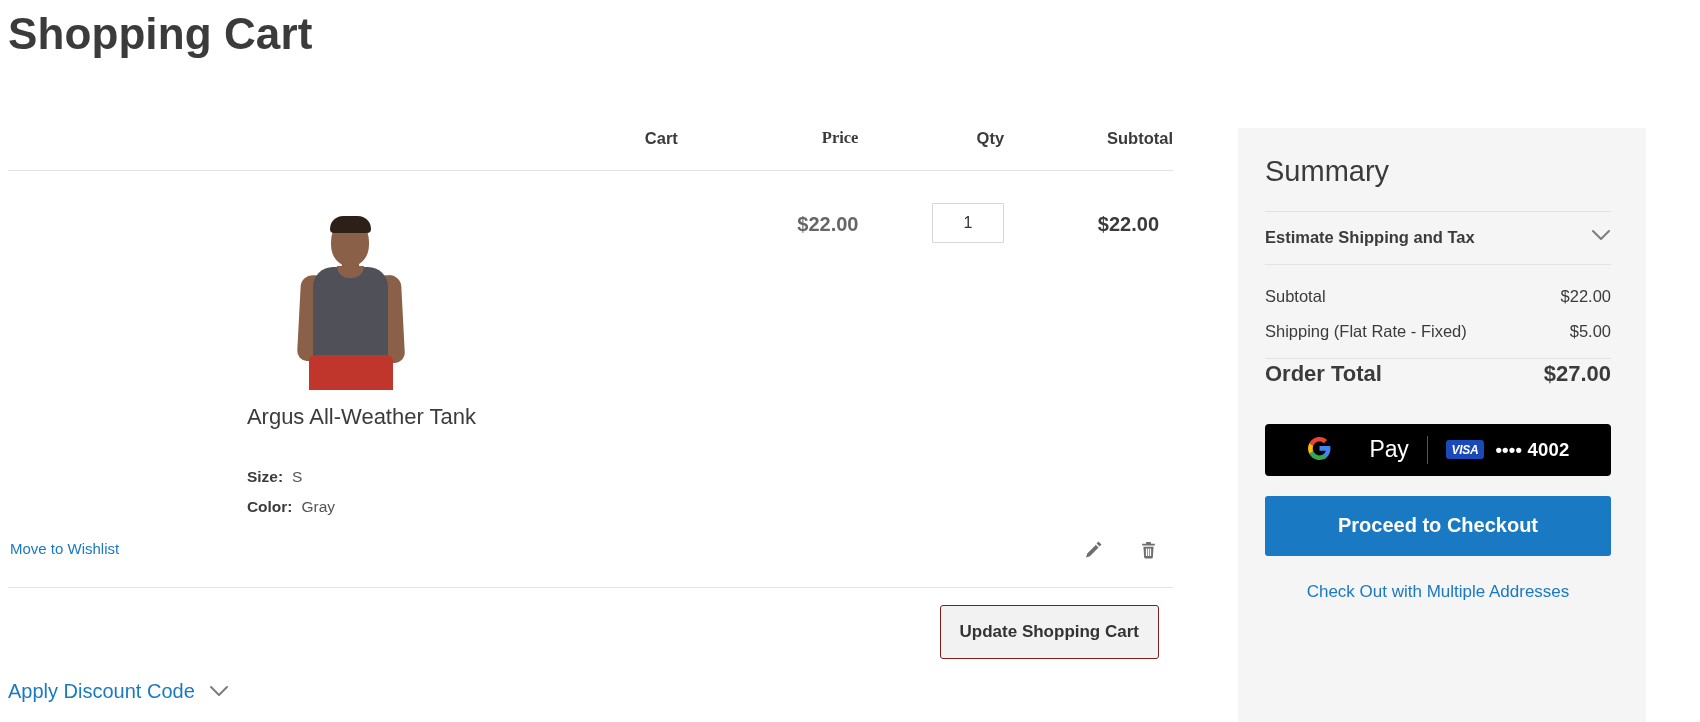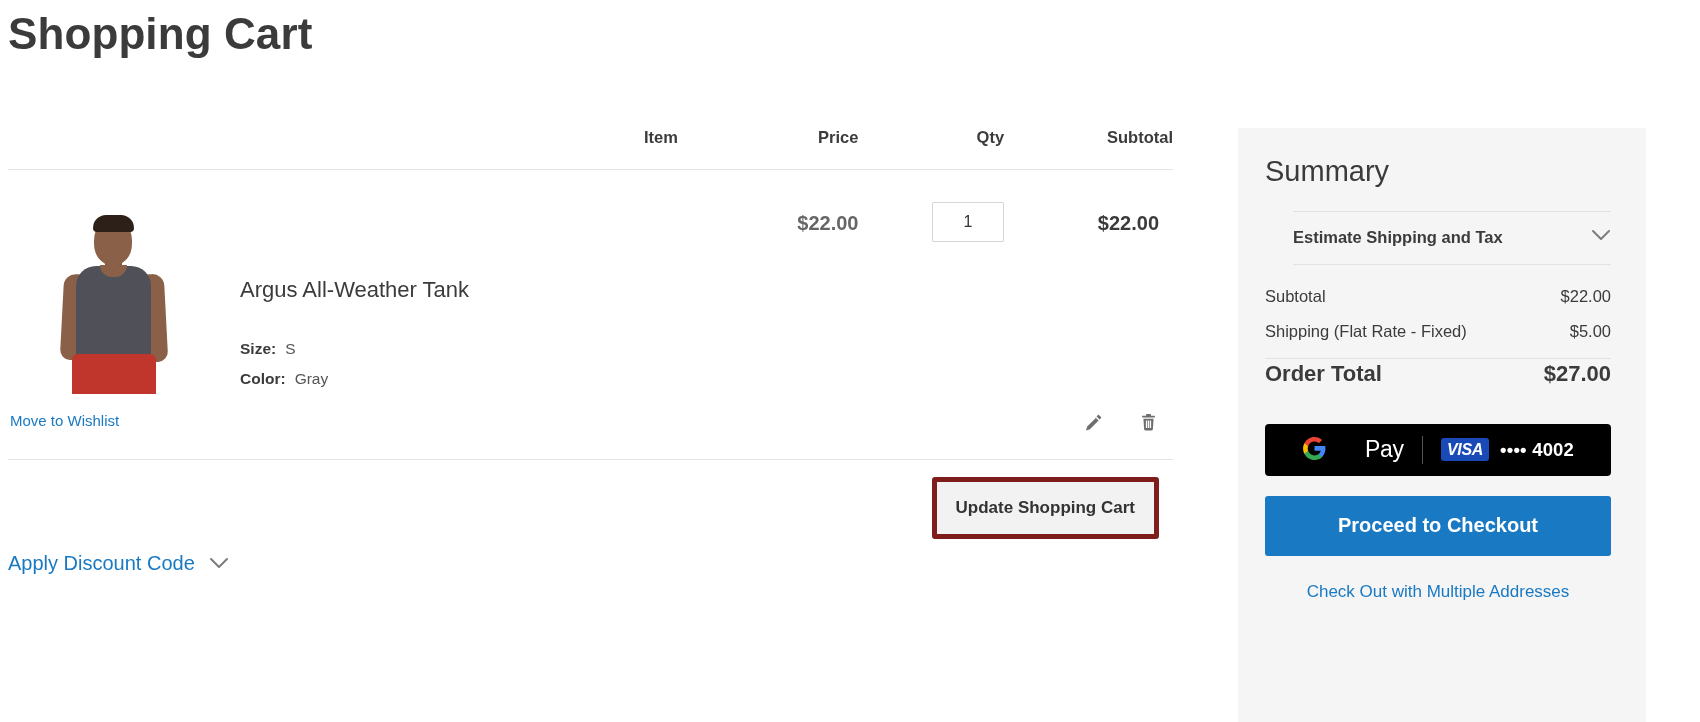--- a/index.html
+++ b/index.html
@@ -21,30 +21,30 @@
 
   
   .cart-col { position: absolute; left: 8px; top: 128px; width: 1165px; }
 
   table.cart { width: 100%; border-collapse: collapse; }
   table.cart th {
     font-size: 16.5px; font-weight: bold; color: #3b3b3b;
     padding: 0 0 22px 0; text-align: right; vertical-align: bottom;
   }
   th.col-item { text-align: left; width: 57.5%; padding-left: 17px; }
-  th.col-price { width: 15.5%; }
+  th.col-price { width: 15.5%; font-family: Liberation Serif, serif; }
   th.col-qty { width: 12.5%; }
   th.col-subtotal { width: 14.5%; padding-right: 14px; }
 
   tr.head-row th { border-bottom: 1px solid #e3e3e3; }
 
   td.item-cell {
     padding: 24px 0 0 0; vertical-align: top;
   }
-  .item-flex { display: flex; align-items: flex-end; }
+  .item-flex { display: flex; align-items: center; flex-direction: column; }
 
   
   .photo {
     width: 195px; height: 200px; flex: 0 0 195px;
     position: relative; overflow: hidden; background: #ffffff;
   }
   .ph-head {
     position: absolute; left: 86px; top: 24px; width: 38px; height: 47px;
     background: #8a6148; border-radius: 48% 48% 45% 45%;
   }
@@ -117,21 +117,21 @@
   .icon-btn {
     width: 22px; height: 24px; display: flex; align-items: center; justify-content: center;
     cursor: pointer; background: none; border: none; padding: 0;
   }
   .icon-btn svg { display: block; }
 
   .update-row { position: relative; height: 70px; }
   .update-btn {
     position: absolute; right: 14px; top: 17px;
     padding: 16px 19px;
-    background: #f2f2f2; border: 5px solid #7f1d1d; border-radius: 3px;
+    background: #f2f2f2; border: 1px solid #7f1d1d; border-radius: 3px;
     font-family: "Liberation Sans", sans-serif;
     font-size: 17px; font-weight: bold; color: #333333; cursor: pointer;
   }
 
   .discount-row { position: relative; margin-top: 22px; }
   .discount-toggle {
     display: inline-flex; align-items: center; gap: 14px;
     font-size: 20px; color: #1979c3; cursor: pointer;
   }
   .chev { display: inline-block; }
@@ -143,21 +143,21 @@
     background: #f5f5f5;
     padding: 26px 35px 0 27px;
   }
   .summary-title {
     font-size: 29px; font-weight: 300; color: #3b3b3b;
     padding-bottom: 22px; line-height: 1.2;
   }
   .estimate-row {
     display: flex; align-items: center; justify-content: space-between;
     border-top: 1px solid #e2e2e2; border-bottom: 1px solid #e2e2e2;
-    padding: 16px 0 17px 0; cursor: pointer; margin-left: 28px;
+    padding: 16px 0 17px 0; cursor: pointer;
   }
   .estimate-label { font-size: 16.5px; font-weight: bold; color: #3b3b3b; }
 
   .totals { padding-top: 14px; }
   .total-line {
     display: flex; justify-content: space-between; align-items: baseline;
     font-size: 16.5px; color: #3b3b3b; padding: 8px 0;
   }
   .total-line .amt { color: #3b3b3b; }
   .grand-row {
@@ -175,21 +175,21 @@
   }
   .gpay-inner { display: flex; align-items: center; gap: 32px; }
   .gpay-word {
     color: #ffffff; font-size: 23px; font-weight: 400;
     font-family: "Liberation Sans", sans-serif; letter-spacing: -0.2px;
     margin-left: 6px;
   }
   .gpay-divider { width: 1px; height: 28px; background: #555555; margin: 0 18px; }
   .visa-badge {
     background: #1a49b8; color: #ffffff; font-style: italic; font-weight: bold;
-    font-size: 16px; padding: 3px 6px 2px 6px; border-radius: 3px;
+    font-size: 12px; padding: 3px 6px 2px 6px; border-radius: 3px;
     font-family: "Liberation Sans", sans-serif; letter-spacing: -0.3px;
   }
   .card-last4 {
     color: #ffffff; font-size: 18.5px; font-weight: bold; margin-left: 11px;
     font-family: "Liberation Sans", sans-serif; letter-spacing: 0.2px;
   }
 
   .checkout-btn {
     margin-top: 20px; width: 100%; height: 60px;
     background: #1979c3; border: none; border-radius: 3px;
@@ -206,21 +206,21 @@
 
 <div class="page">
 
   <h1 class="page-title">Shopping Cart</h1>
 
   <div class="cart-col">
 
     <table class="cart">
       <thead>
         <tr class="head-row">
-          <th class="col-item">Item</th>
+          <th class="col-item">Cart</th>
           <th class="col-price">Price</th>
           <th class="col-qty">Qty</th>
           <th class="col-subtotal">Subtotal</th>
         </tr>
       </thead>
       <tbody>
         <tr>
           <td class="item-cell">
             <div class="item-flex">
               <div class="photo">

